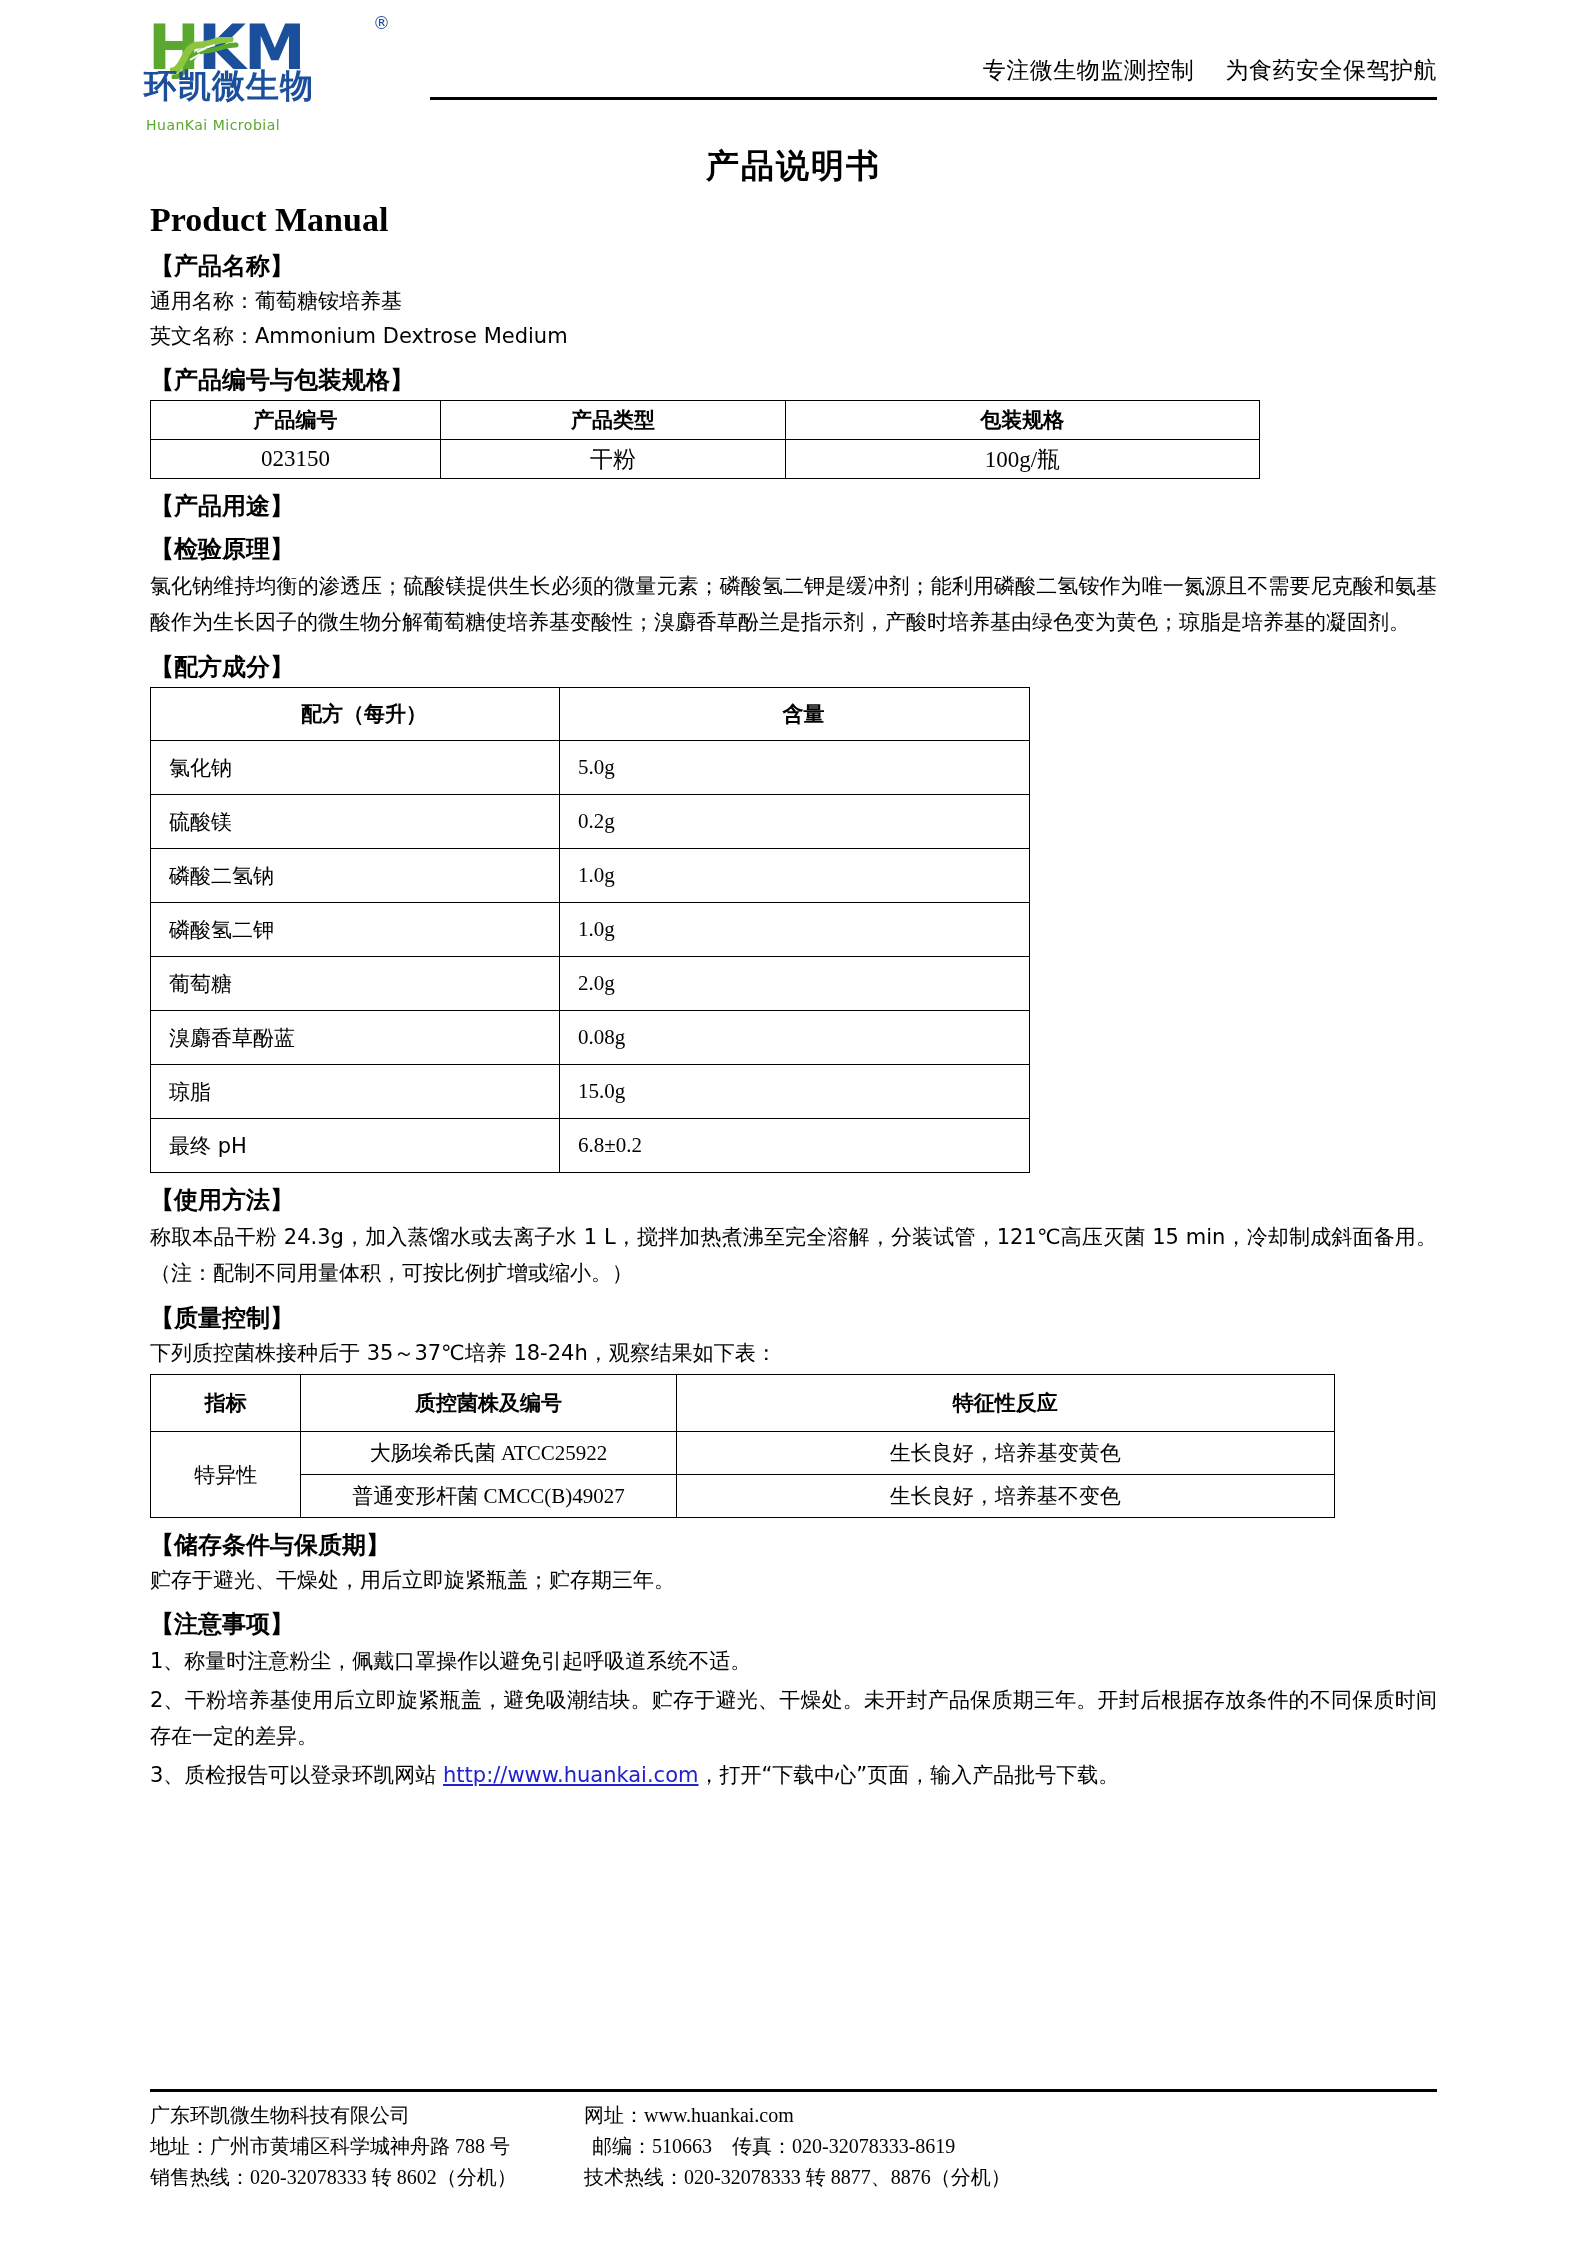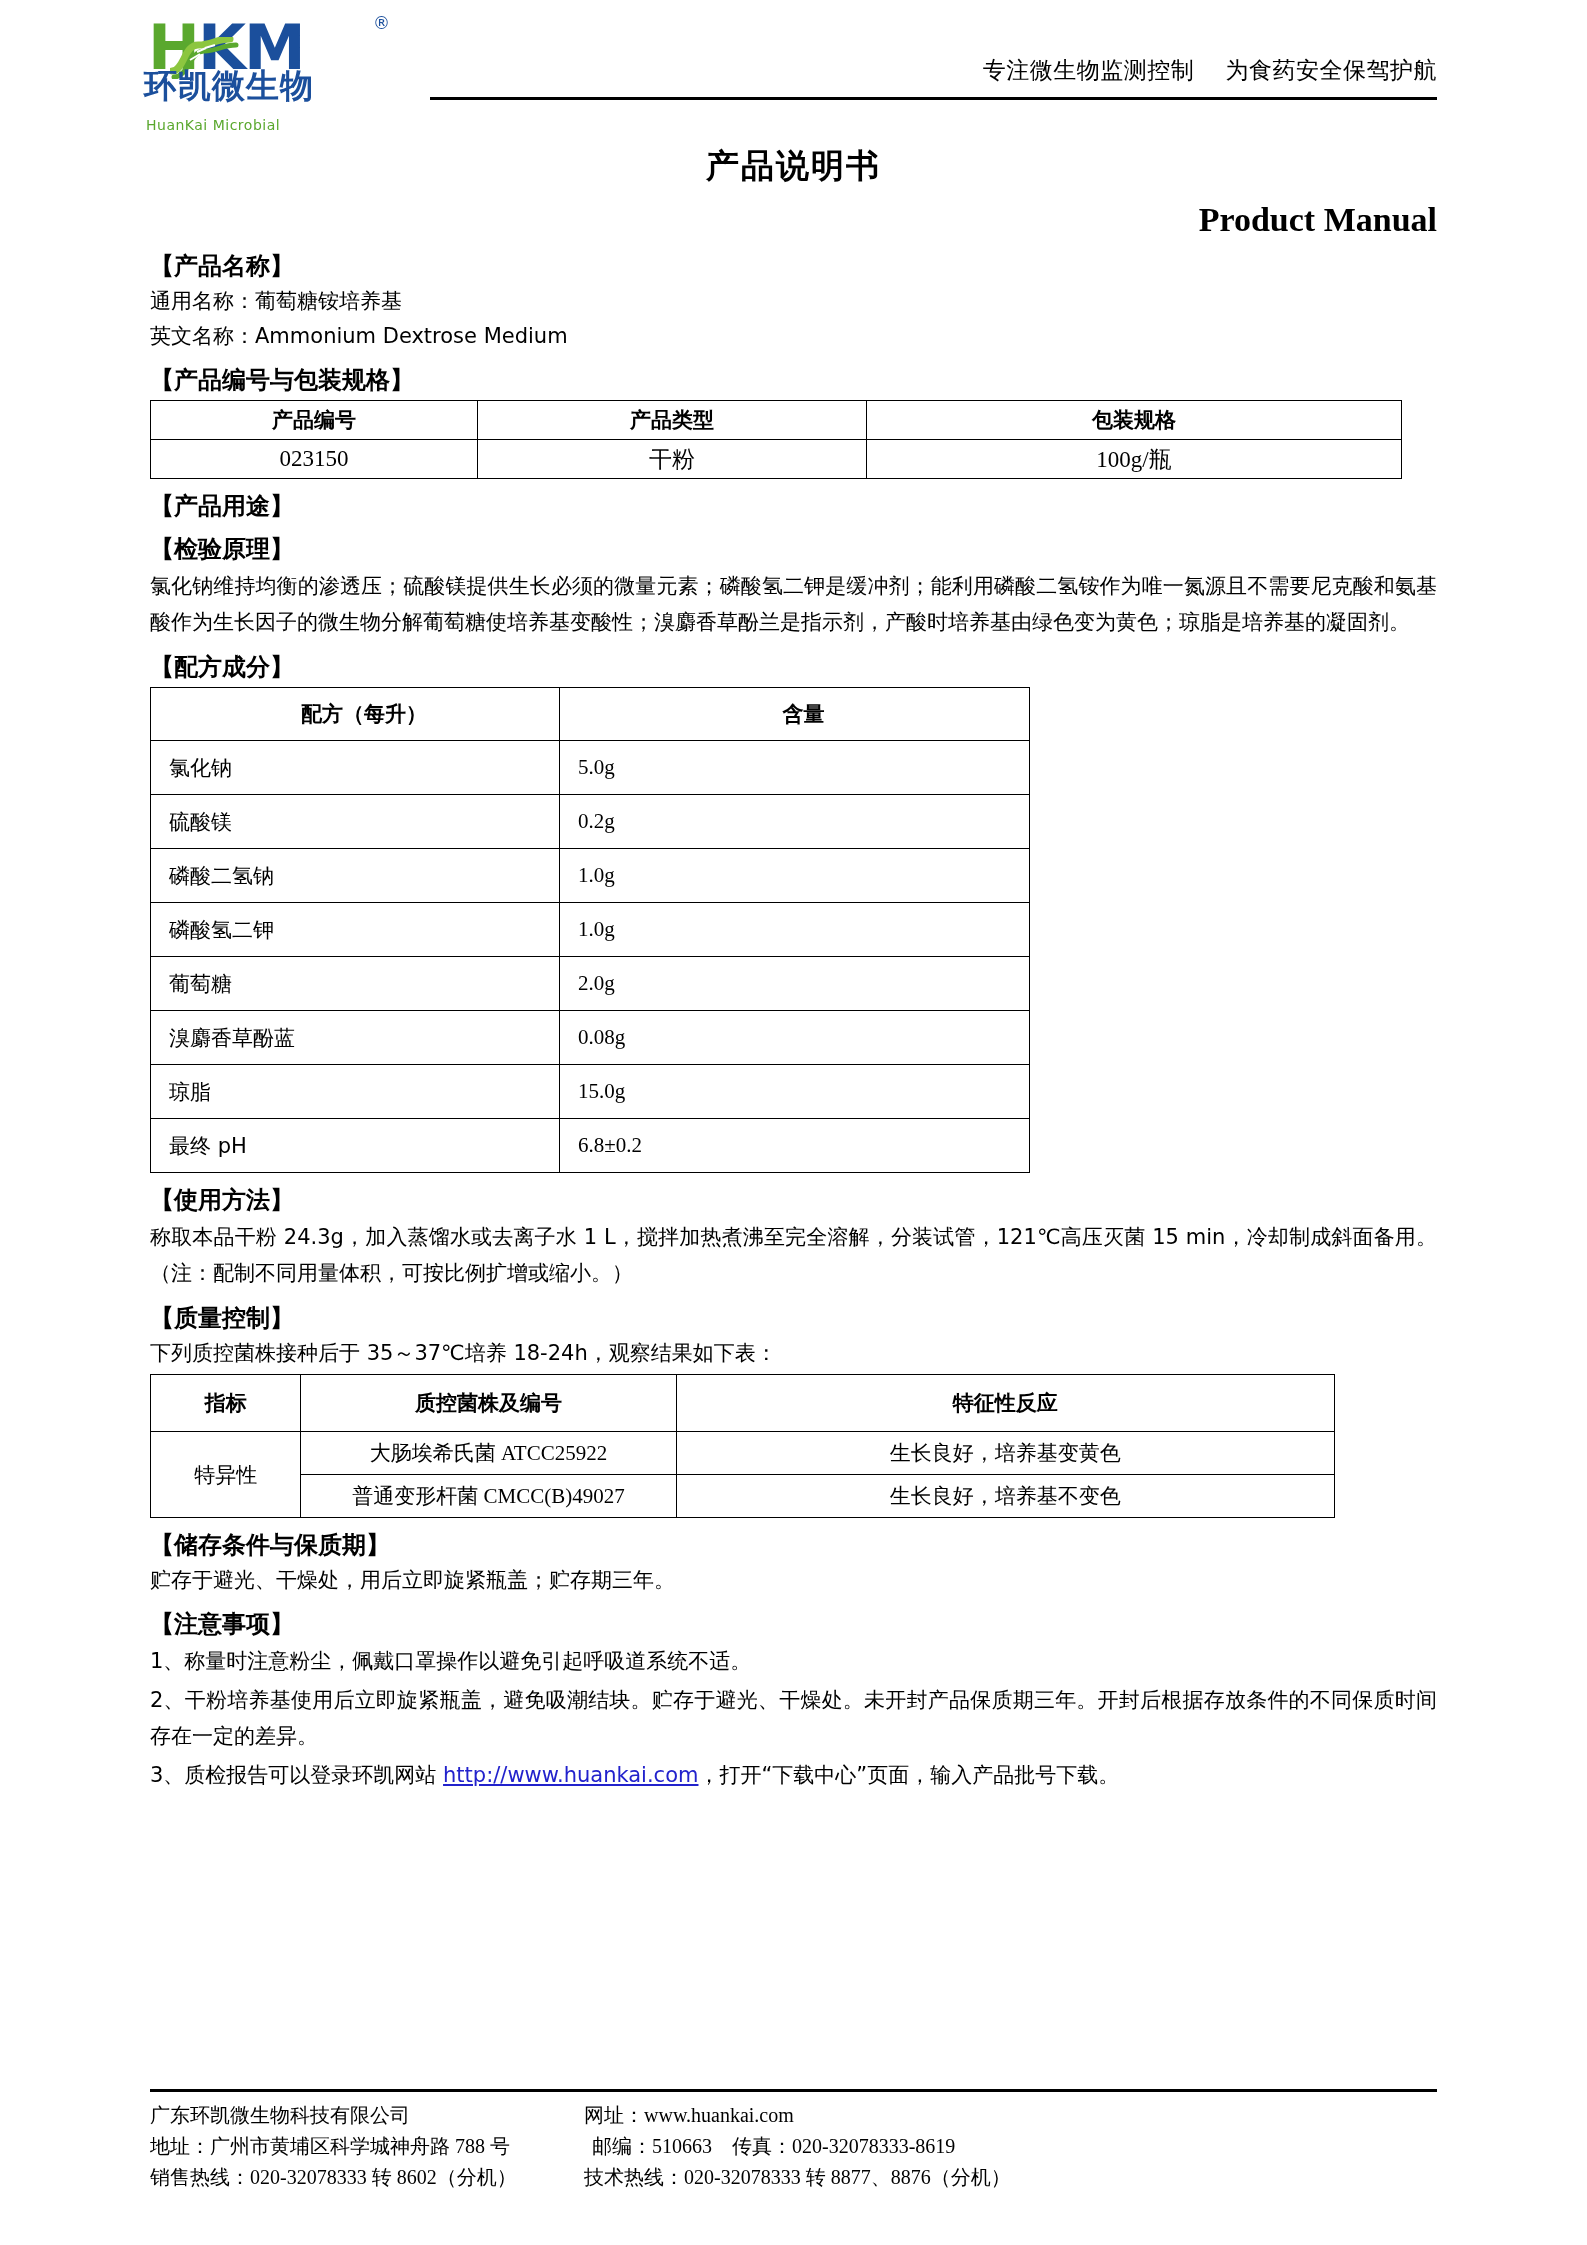--- a/index.html
+++ b/index.html
@@ -114,21 +114,21 @@
   
   .doc-title-cn {
     text-align: center;
     font-family: "DejaVu Sans", sans-serif;
     font-weight: bold;
     font-size: 33px;
     letter-spacing: 2px;
     margin-top: 24px;
   }
   .doc-title-en {
-    text-align: right;
+    text-align: left;
     font-family: "Liberation Serif", serif;
     font-weight: bold;
     font-size: 34px;
     letter-spacing: 0px;
     margin-top: 12px;
   }
 
   
   .sec-head {
     font-family: "DejaVu Sans", sans-serif;
@@ -155,21 +155,21 @@
     border-collapse: collapse;
     width: 100%;
     margin: 4px 0 2px 0;
   }
   table td, table th {
     border: 1px solid #000;
     padding: 0;
   }
   
   .tbl-code {
-    width: 1252px;
+    width: 1110px;
   }
   .tbl-code th {
     font-family: "DejaVu Sans", sans-serif;
     font-weight: bold;
     font-size: 21px;
     text-align: center;
     height: 38px;
   }
   .tbl-code td {
     font-family: "Liberation Serif", serif;

